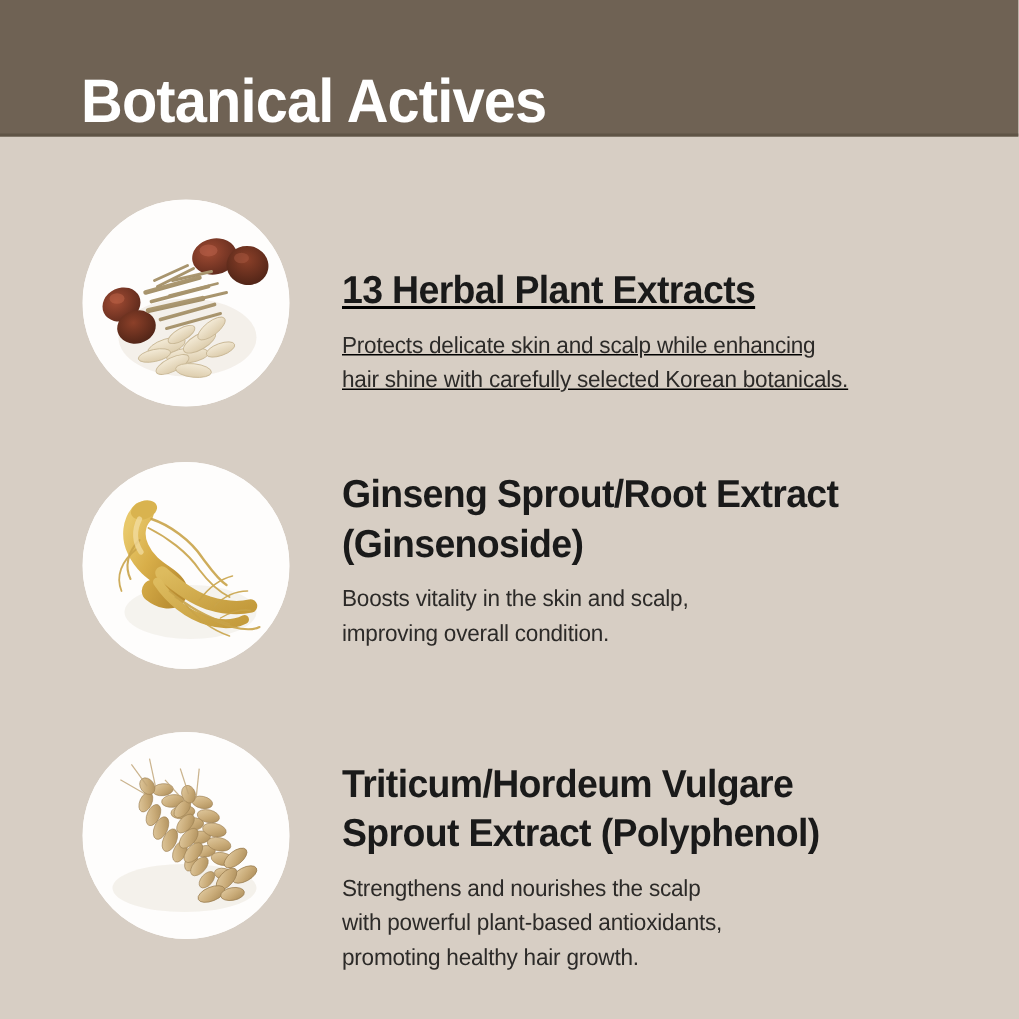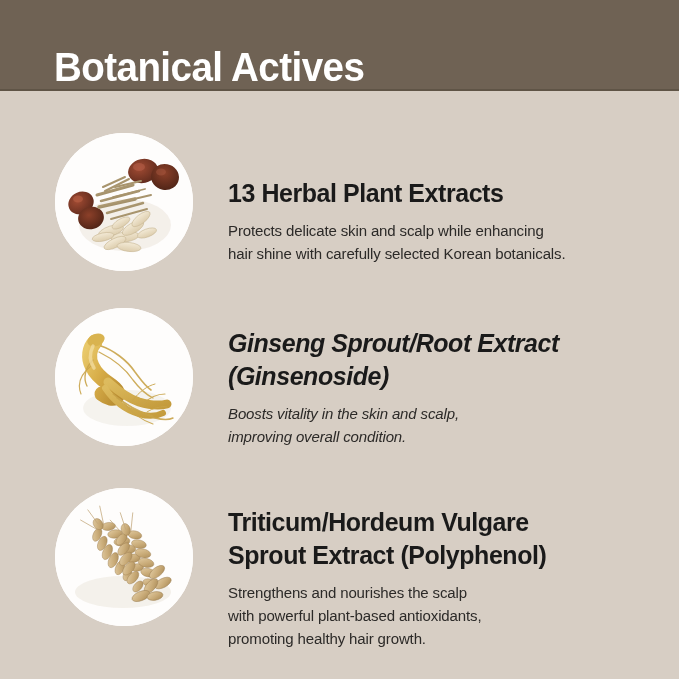--- a/index.html
+++ b/index.html
@@ -103,22 +103,22 @@
     font-family: "Liberation Sans", sans-serif;
     font-size: 15.5px;
     font-weight: normal;
     line-height: 23px;
     letter-spacing: -0.15px;
     color: #2c2a28;
     transform: scaleX(0.97);
     transform-origin: left top;
     white-space: pre-line;
   }
-  .row-0 .feature-text { top: 52px; }
-  .row-1 .feature-text { top: 27px; font-style: italic; }
+  .row-0 .feature-text { top: 52px; text-decoration: underline; }
+  .row-1 .feature-text { top: 13px; }
   .row-2 .feature-text { top: 26px; }
 </style>
 </head>
 <body>
 
 <div class="page">
 
   <div class="header-band">
     <h1 class="header-title">Botanical Actives</h1>
   </div>

